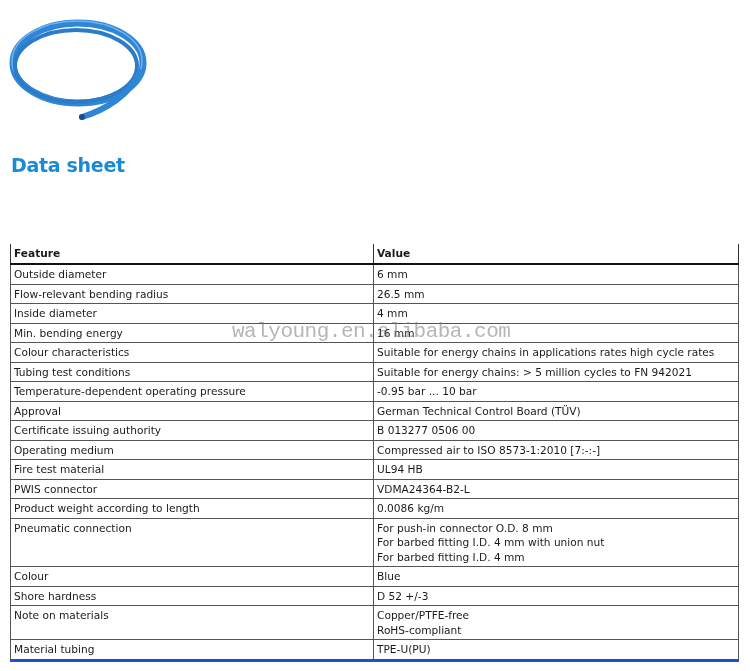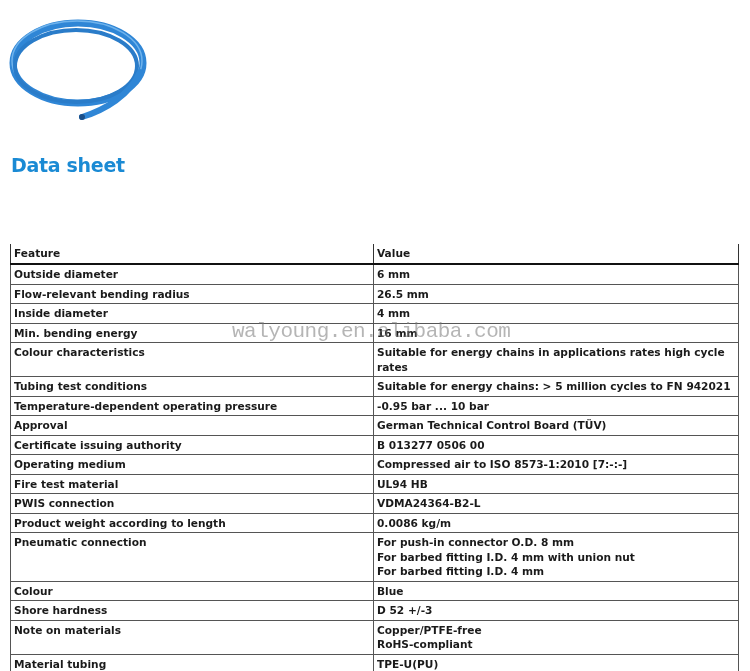--- a/index.html
+++ b/index.html
@@ -11,22 +11,22 @@
              font-size: 19px; letter-spacing: -0.3px; }
     table.datasheet { position: absolute; left: 10px; top: 212px; width: 728px;
                       border-collapse: collapse; table-layout: fixed;
                       font-size: 10.6px; line-height: 14.5px; margin-top: 32px; }
     table.datasheet col.c1 { width: 363px; }
     table.datasheet col.c2 { width: 365px; }
     table.datasheet th { text-align: left; font-weight: bold; padding: 2px 3px 2px 3px;
                          height: 15px; border-left: 1px solid #333; border-right: 1px solid #333;
                          border-bottom: 2px solid #111; vertical-align: top; }
     table.datasheet td { padding: 2px 3px 2px 3px; vertical-align: top;
-                         border: 1px solid #555; border-top: 1px solid #888; font-weight: bold; }
-    table.datasheet tr.last td { border-bottom: 3px solid #fca5a5; border-radius: 7px; }
+                         border: 1px solid #555; border-top: 1px solid #888; }
+    table.datasheet tr.last td { border-bottom: 3px solid #1d4ed8; border-radius: 7px; }
     .line { display: block; }
     .watermark { position: absolute; left: 232px; top: 320px; font-size: 21px;
                  color: rgba(120,120,120,0.55); font-family: Liberation Mono, monospace;
                  letter-spacing: -0.5px; pointer-events: none; white-space: nowrap; }
   </style>
 </head>
 <body>
 
 <div class="product-image">
   <svg width="170" height="130" viewBox="0 0 170 130">
@@ -112,21 +112,21 @@
           <span class="line">Compressed air to ISO 8573-1:2010 [7:-:-]</span>
         </td>
       </tr>
       <tr>
         <td>Fire test material</td>
         <td>
           <span class="line">UL94 HB</span>
         </td>
       </tr>
       <tr>
-        <td>PWIS connection</td>
+        <td>PWIS connector</td>
         <td>
           <span class="line">VDMA24364-B2-L</span>
         </td>
       </tr>
       <tr>
         <td>Product weight according to length</td>
         <td>
           <span class="line">0.0086 kg/m</span>
         </td>
       </tr>

